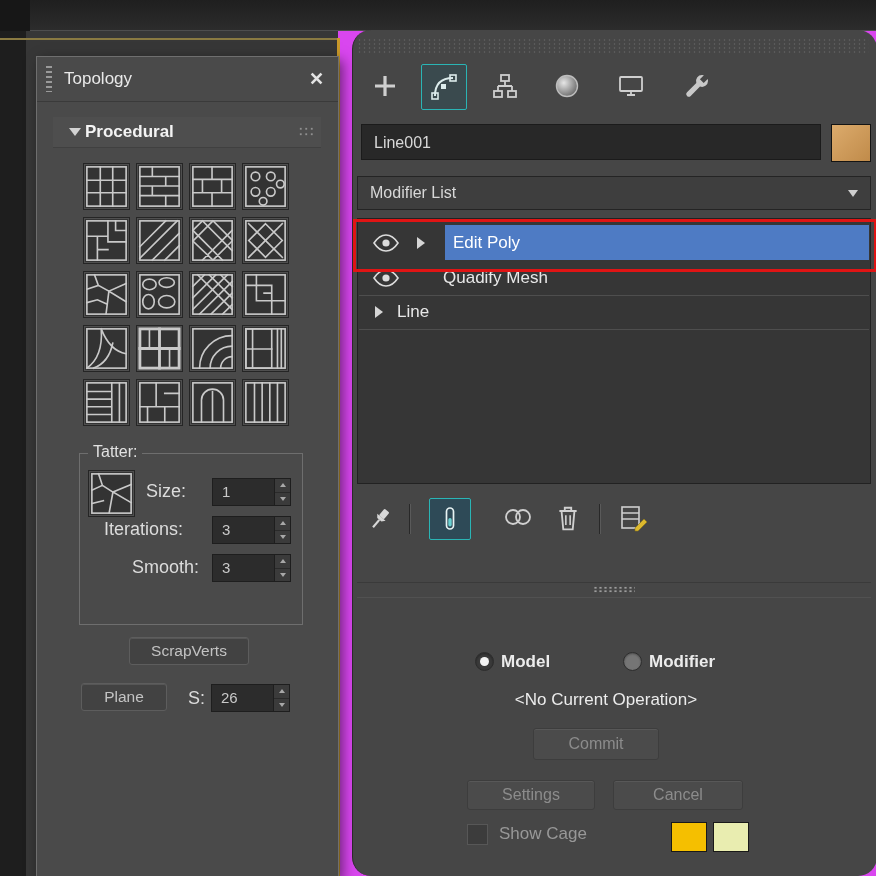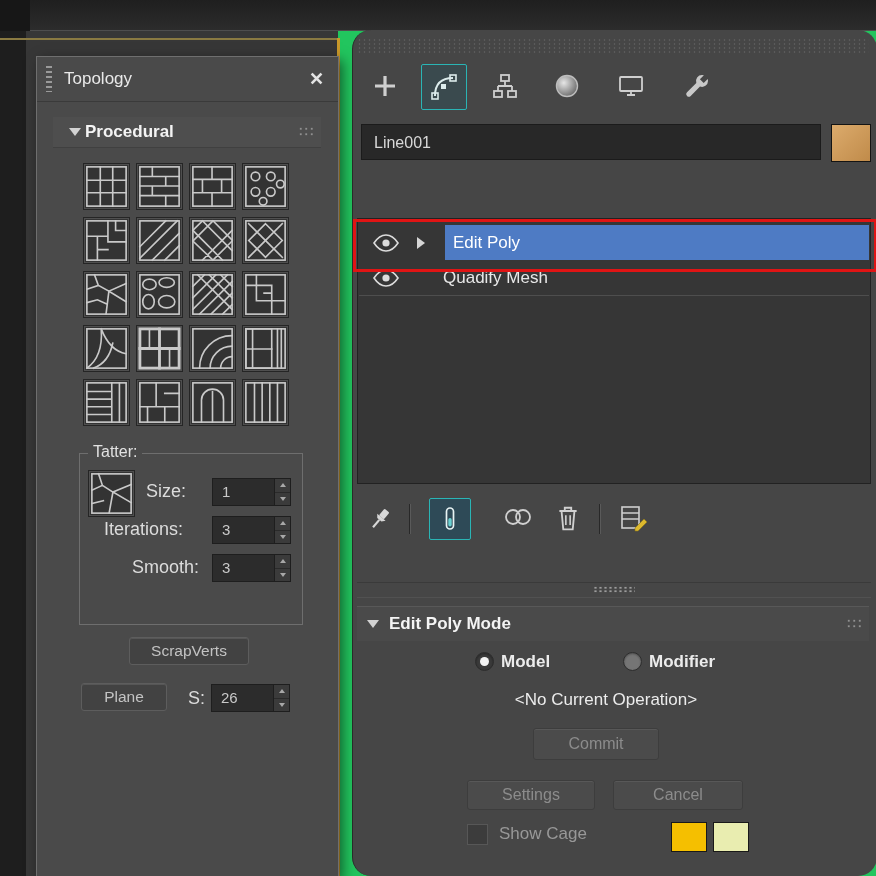--- a/index.html
+++ b/index.html
@@ -1,17 +1,17 @@
 <!DOCTYPE html>
 <html><head>
 <meta charset="utf-8">
 <style>
   html,body{margin:0;padding:0;background:#2b2b2b;}
   .screen{position:relative;width:876px;height:876px;overflow:hidden;
-    font-family:"Liberation Sans",sans-serif;background:#22c55e;color:#d8d8d8;
+    font-family:"Liberation Sans",sans-serif;background:#d946ef;color:#d8d8d8;
     -webkit-font-smoothing:antialiased;}
   
   .top-strip{position:absolute;left:0;top:0;width:876px;height:30px;
     background:linear-gradient(#1f1f1f,#2c2c2c);border-bottom:1px solid #4e4e4e;}
   .corner-block{position:absolute;left:0;top:0;width:30px;height:46px;background:#171717;}
   .viewport{position:absolute;left:26px;top:31px;width:312px;height:845px;background:#373737;}
   .vp-border-v{position:absolute;left:337px;top:38px;width:3px;height:838px;background:#c9992b;}
   .vp-border-h{position:absolute;left:0;top:38px;width:337px;height:2px;background:#8a7a42;}
   .left-dark{position:absolute;left:0;top:31px;width:26px;height:845px;background:#1e1e1e;}
   
@@ -371,20 +371,24 @@
     </div>
     <div class="tab" style="left:322px;">
       <svg width="28" height="28" viewBox="0 0 28 28">
         <path d="M19 3a6 6 0 0 0-5.7 7.9L4 20.2a2.6 2.6 0 1 0 3.7 3.7l9.3-9.3A6 6 0 0 0 25 9c0-.7-.1-1.3-.3-1.9l-4 4-3.8-3.8 4-4A6 6 0 0 0 19 3z" fill="#c8c8c8"></path>
       </svg>
     </div>
 
     <div class="obj-field">Line001</div>
     <div class="obj-swatch"></div>
 
+    <div class="modlist">
+      <div class="modlist-label">Modifier List</div>
+      <div class="dd-arrow"></div>
+    </div>
 
     <div class="stack">
       <div class="srow srow1">
         <span class="eye">
           <svg width="26" height="18" viewBox="0 0 26 18">
               <path d="M1 9C5 3 9 1 13 1s8 2 12 8c-4 6-8 8-12 8S5 15 1 9Z" stroke="#dcdcdc" fill="none" stroke-width="1.6"></path>
               <circle cx="13" cy="9" r="3.6" fill="#dcdcdc"></circle>
             </svg>
         </span>
         <span class="tri-rt" style="margin-left:18px;"></span>
@@ -394,20 +398,24 @@
       </div>
       <div class="srow srow2">
         <span class="eye">
           <svg width="26" height="18" viewBox="0 0 26 18">
               <path d="M1 9C5 3 9 1 13 1s8 2 12 8c-4 6-8 8-12 8S5 15 1 9Z" stroke="#dcdcdc" fill="none" stroke-width="1.6"></path>
               <circle cx="13" cy="9" r="3.6" fill="#dcdcdc"></circle>
             </svg>
         </span>
         <span class="slabel" style="padding-left:44px;">Quadify Mesh</span>
       </div>
+      <div class="srow srow3">
+        <span class="tri-rt" style="margin-left:16px;"></span>
+        <span class="slabel" style="padding-left:14px;">Line</span>
+      </div>
     </div>
 
     <div class="red-box"></div>
 
     <div class="stk-tools">
       <div class="tool" style="left:12px;top:8px;width:30px;height:30px;">
         <svg width="26" height="26" viewBox="0 0 24 24">
           <g transform="rotate(40 12 12)">
               <rect x="9" y="2" width="6" height="8" rx="1" fill="#d8d8d8"></rect>
               <path d="M7 10h10l-2.5 3h-5z" fill="#d8d8d8"></path>
@@ -442,25 +450,20 @@
           <path d="M3 10h17M3 16h17" stroke="#d0d0d0" stroke-width="1.4"></path>
           <path d="M16 25l9-9 3 3-9 9h-3v-3z" fill="#ddb92e" stroke="#8a7418" stroke-width="0.6"></path>
         </svg>
       </div>
     </div>
 
     <div class="splitter">
         <div class="dots"></div>
       </div>
 
-    <div class="ep-header">
-      <div class="tri-dn"></div>
-      <div class="ep-title">Edit Poly Mode</div>
-      <div class="grip-dots"></div>
-    </div>
 
     <div class="radio sel" style="left:122px;top:622px;"></div>
     <div class="radio-label" style="left:148px;top:622px;">Model</div>
     <div class="radio" style="left:270px;top:622px;"></div>
     <div class="radio-label" style="left:296px;top:622px;">Modifier</div>
 
     <div class="status">&lt;No Current Operation&gt;</div>
 
     <button class="btn-dis" style="left:180px;top:698px;width:126px;height:32px;">Commit</button>
     <button class="btn-dis" style="left:114px;top:750px;width:128px;height:30px;">Settings</button>

